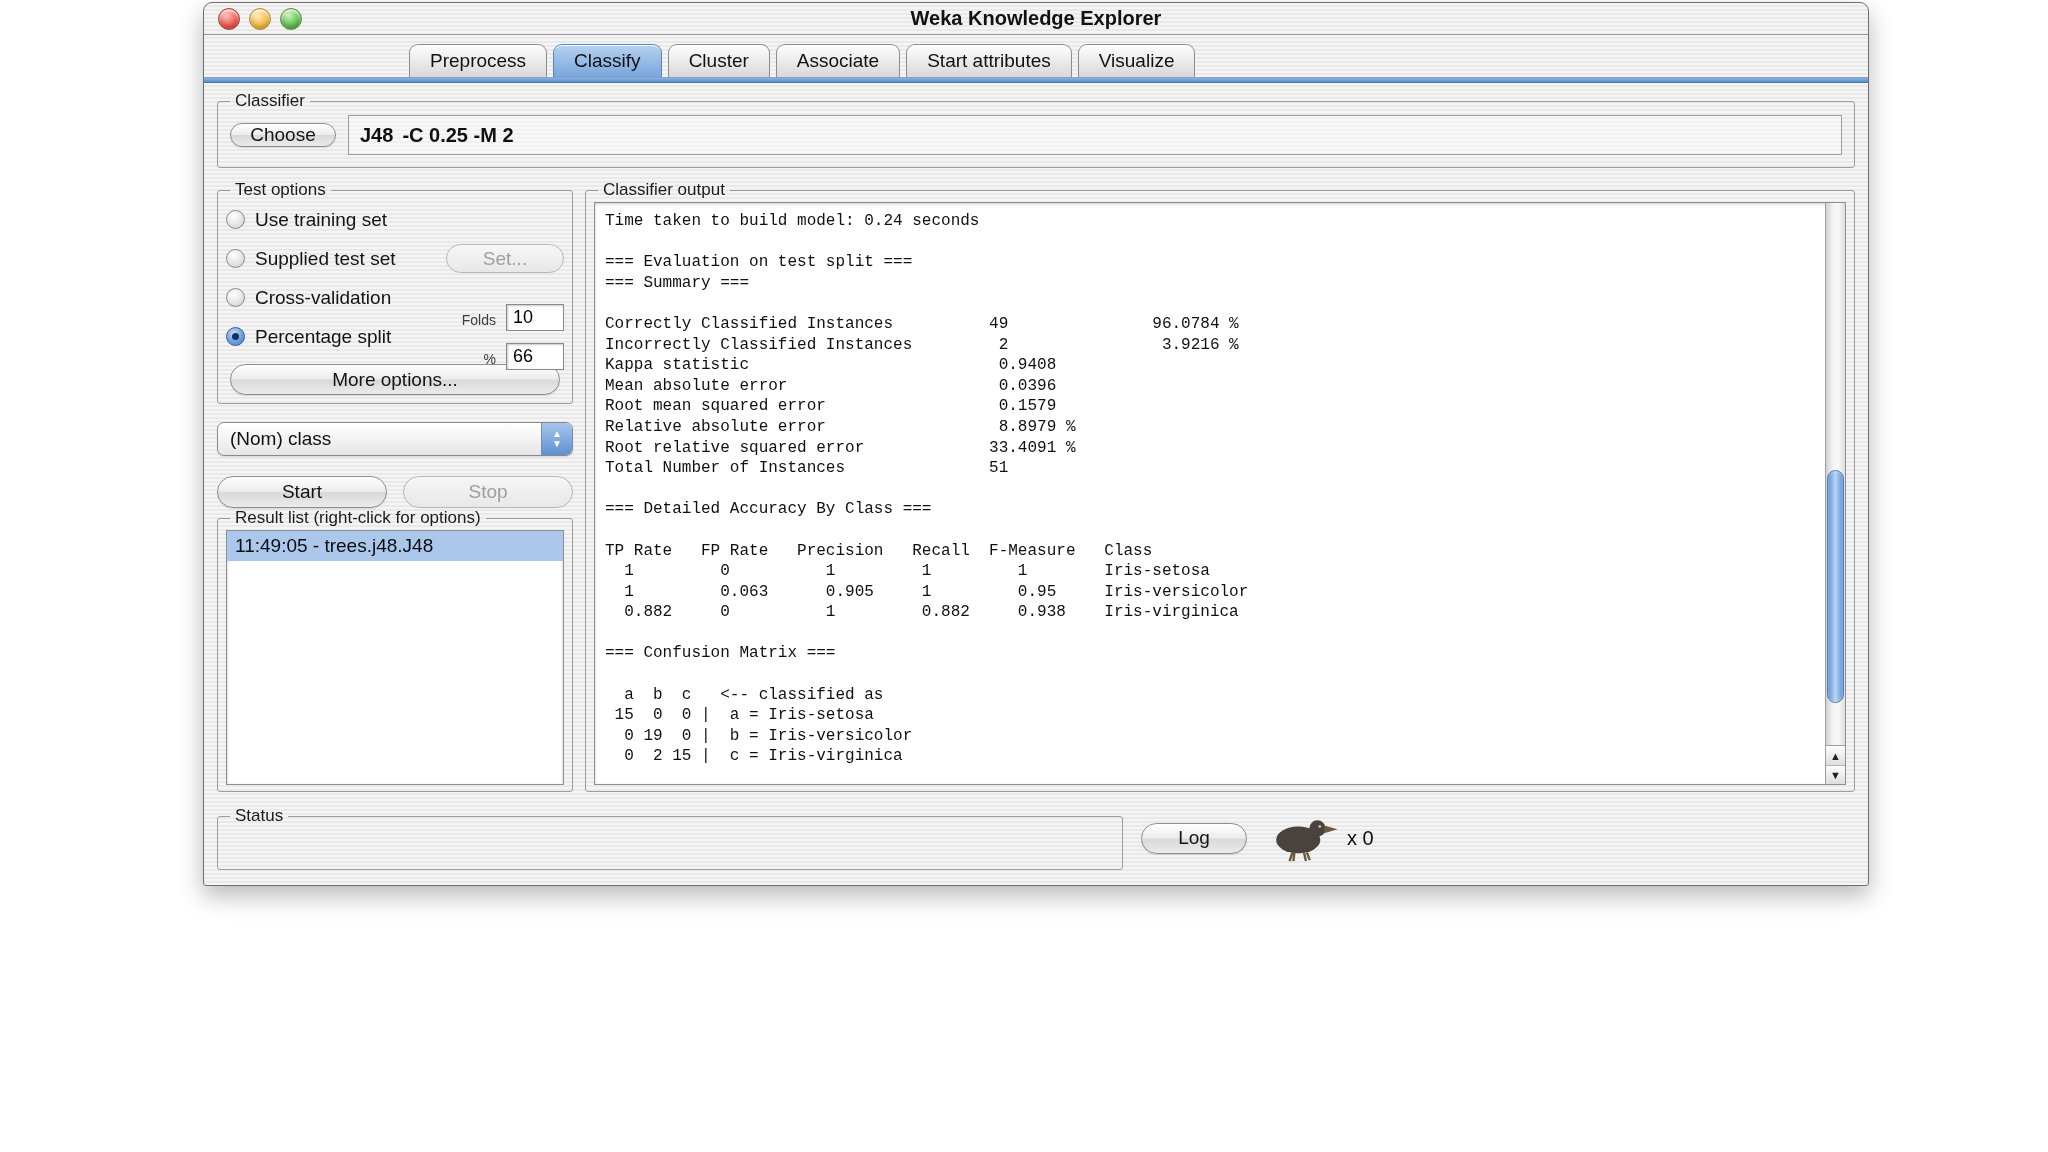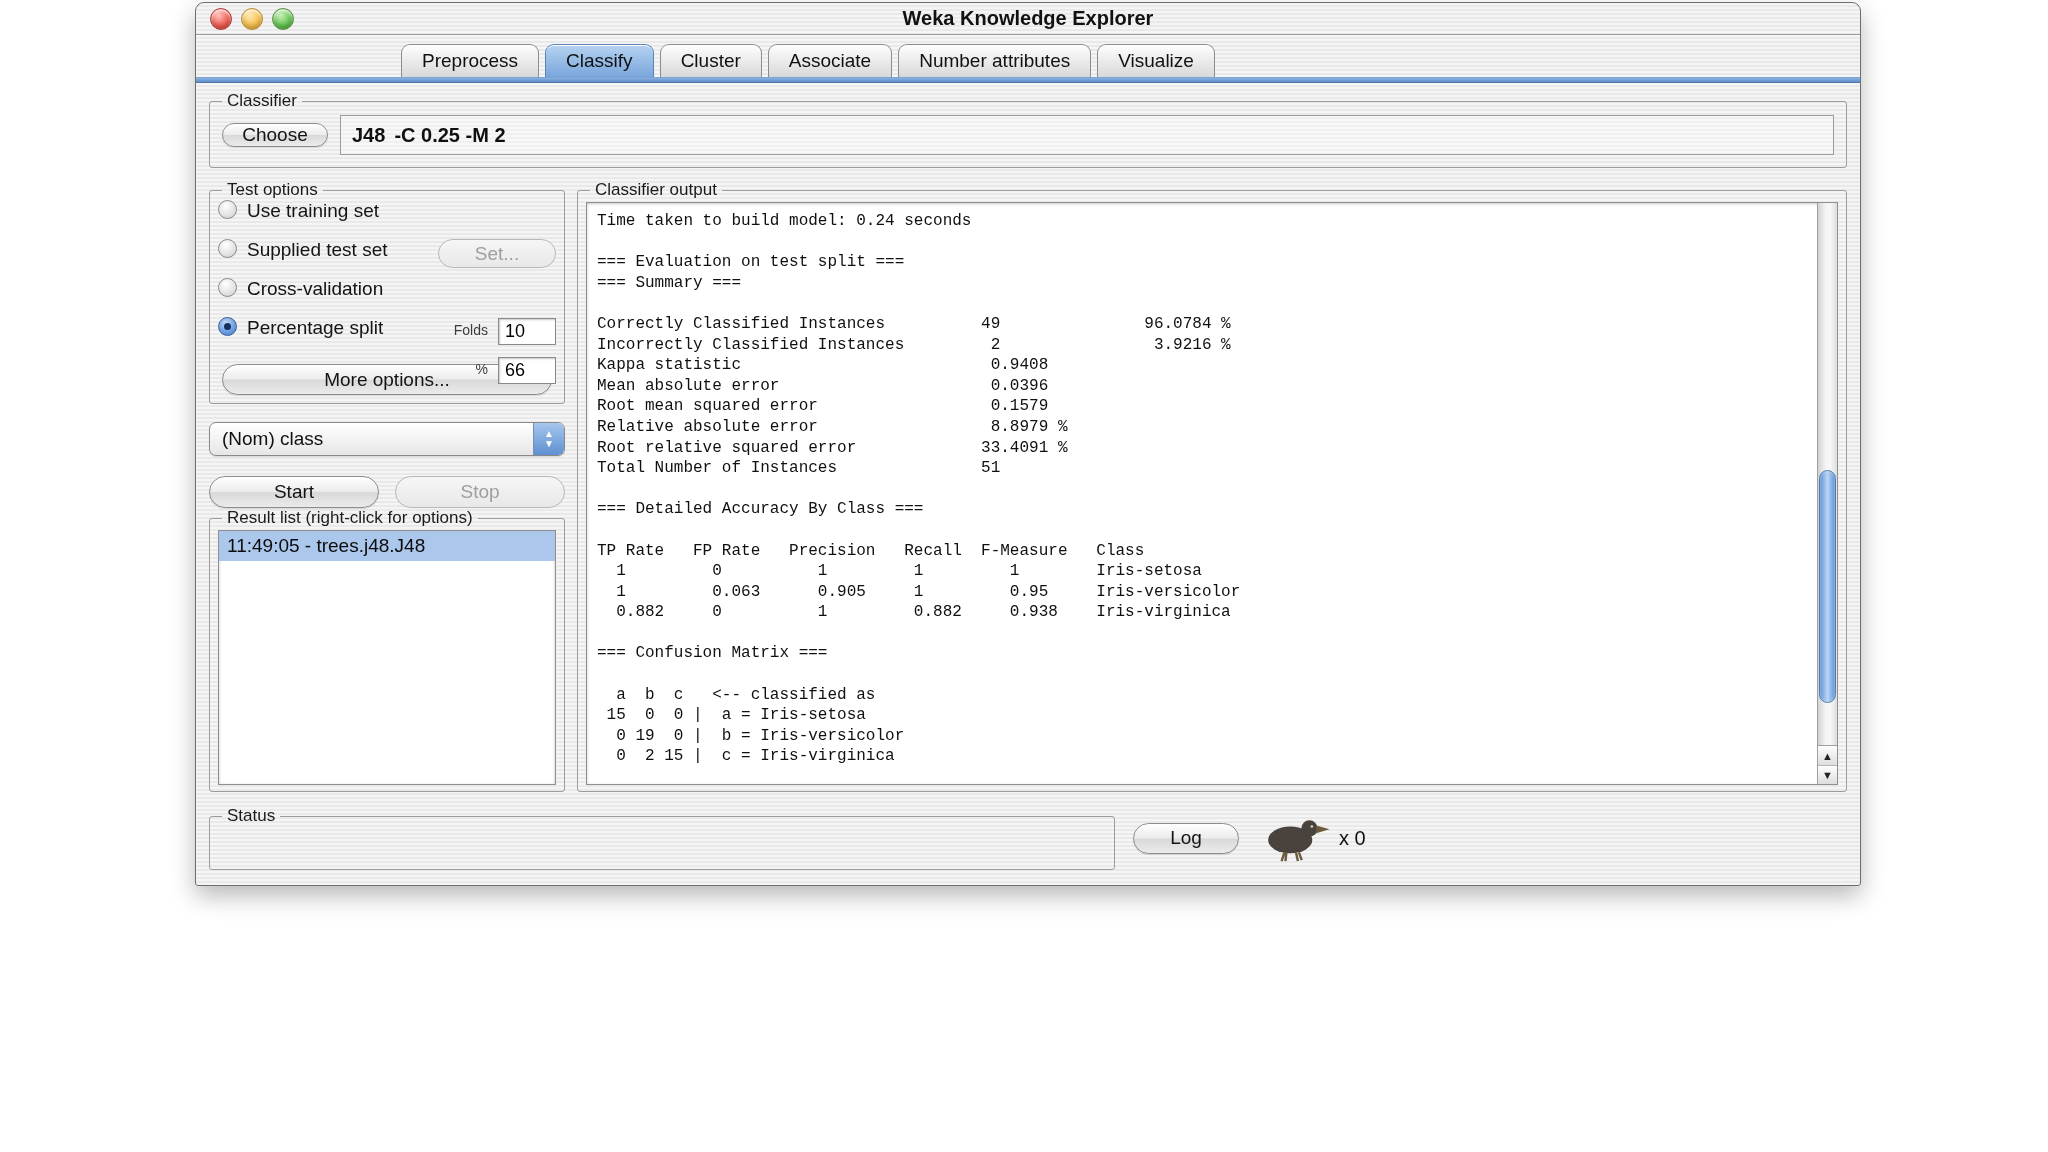--- a/index.html
+++ b/index.html
@@ -2,21 +2,21 @@
 <html><head>
 <meta charset="utf-8">
 <style>
   * { box-sizing: border-box; }
   html,body { margin:0; padding:0; }
   .desktop {
     width:2048px; height:1152px; position:relative; background:#ffffff;
     font-family:"Liberation Sans", sans-serif; overflow:hidden;
   }
   .window {
-    position:absolute; left:195px; top:2px; width:1666px; height:884px;
+    position:absolute; left:203px; top:2px; width:1666px; height:884px;
     border:1px solid #6e6e6e; border-radius:9px 9px 3px 3px;
     background: repeating-linear-gradient(to bottom, #f5f5f5 0px, #f5f5f5 2px, #e9e9e9 2px, #e9e9e9 4px);
     box-shadow: 0 10px 24px rgba(0,0,0,.28);
     display:flex; flex-direction:column; overflow:hidden;
   }
   
   .titlebar { flex:0 0 32px; position:relative; border-bottom:1px solid #9a9a9a; display:flex; align-items:center; }
   .lights { position:absolute; left:14px; top:5px; display:flex; gap:9px; }
   .light { width:22px; height:22px; border-radius:50%;
     box-shadow: inset 0 -3px 4px rgba(0,0,0,.18), inset 0 2px 3px rgba(255,255,255,.85); }
@@ -43,21 +43,21 @@
     box-shadow: inset 0 1px 0 rgba(255,255,255,.9), 0 1px 1px rgba(0,0,0,.12);
     height:24px; padding:0 22px; cursor:default; white-space:nowrap; }
   .aqua-btn.disabled { color:#9f9f9f; border-color:#b7b7b7; background:linear-gradient(#f6f6f6,#e8e8e8); box-shadow:none; }
   .choose-btn { width:106px; padding:0; }
   .scheme-field { flex:1; height:40px; border:1px solid #9c9c9c; background:rgba(255,255,255,.35);
     display:flex; align-items:center; gap:9px; padding:0 11px; font-size:20px; font-weight:700; color:#101010; }
   
   .main-row { display:flex; gap:12px; margin-top:12px; height:612px; min-height:0; }
   .left-col { flex:0 0 356px; width:356px; display:flex; flex-direction:column; }
   .test-options { padding:2px 10px 8px; }
-  .opt-row { display:flex; align-items:flex-start; height:39px; }
+  .opt-row { display:flex; align-items:center; height:39px; }
   .radio { flex:0 0 19px; width:19px; height:19px; border-radius:50%; border:1px solid #8a8a8a;
     background: radial-gradient(circle at 40% 30%, #ffffff, #e2e2e2 60%, #c9c9c9); margin-right:10px; }
   .radio.selected { border-color:#3a5f97; position:relative;
     background: radial-gradient(circle at 40% 30%, #c3daf6, #6fa0e0 55%, #3f75c4); }
   .radio.selected::after { content:""; position:absolute; left:5px; top:5px; width:7px; height:7px; border-radius:50%; background:#13315e; }
   .opt-label { font-size:19px; color:#141414; white-space:nowrap; }
   .field-label { font-size:14px; color:#3c3c3c; margin-left:auto; margin-right:10px;margin-top:44px; }
   .aqua-input { width:58px; height:27px; border:1px solid #8a8a8a; box-shadow: inset 1px 1px 2px rgba(0,0,0,.22);
     font:18px "Liberation Sans", sans-serif; padding:0 6px; background:#fff;margin-top:40px; }
   .set-btn { margin-left:auto; width:118px; height:29px; padding:0; }
@@ -112,21 +112,21 @@
         <span class="light green"></span>
       </div>
       <div class="title">Weka Knowledge Explorer</div>
     </div>
 
     <div class="tabbar">
       <div class="tab">Preprocess</div>
       <div class="tab active">Classify</div>
       <div class="tab">Cluster</div>
       <div class="tab">Associate</div>
-      <div class="tab">Number attributes</div>
+      <div class="tab">Start attributes</div>
       <div class="tab">Visualize</div>
     </div>
     <div class="tabline"></div>
 
     <div class="content">
 
       <fieldset class="group classifier-group">
         <legend>Classifier</legend>
         <div class="classifier-inner">
           <button class="aqua-btn choose-btn">Choose</button>

